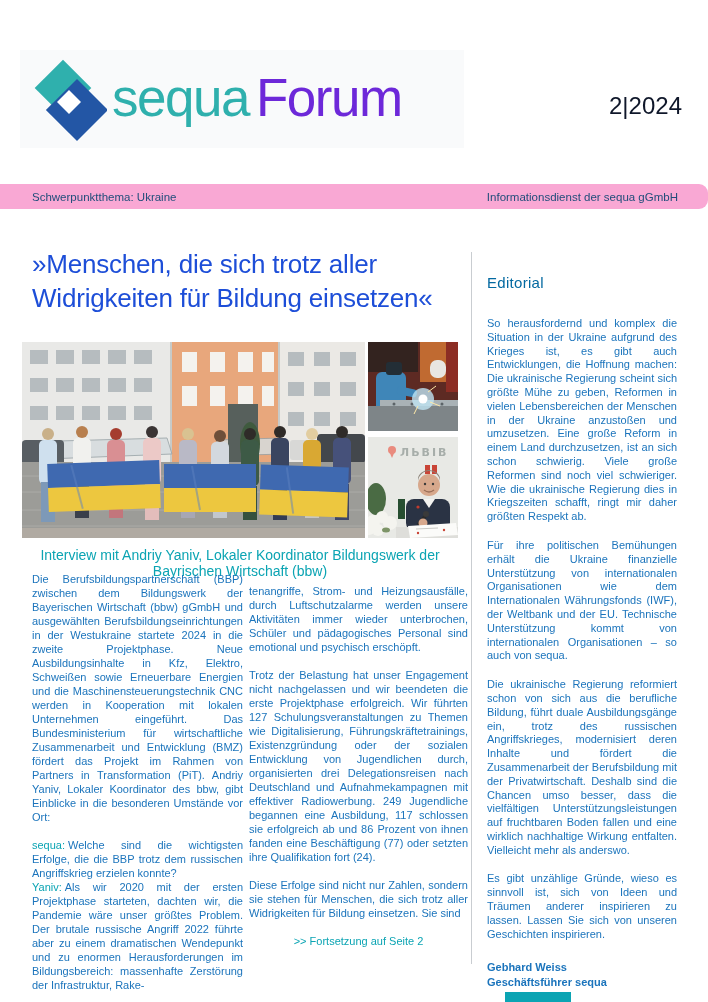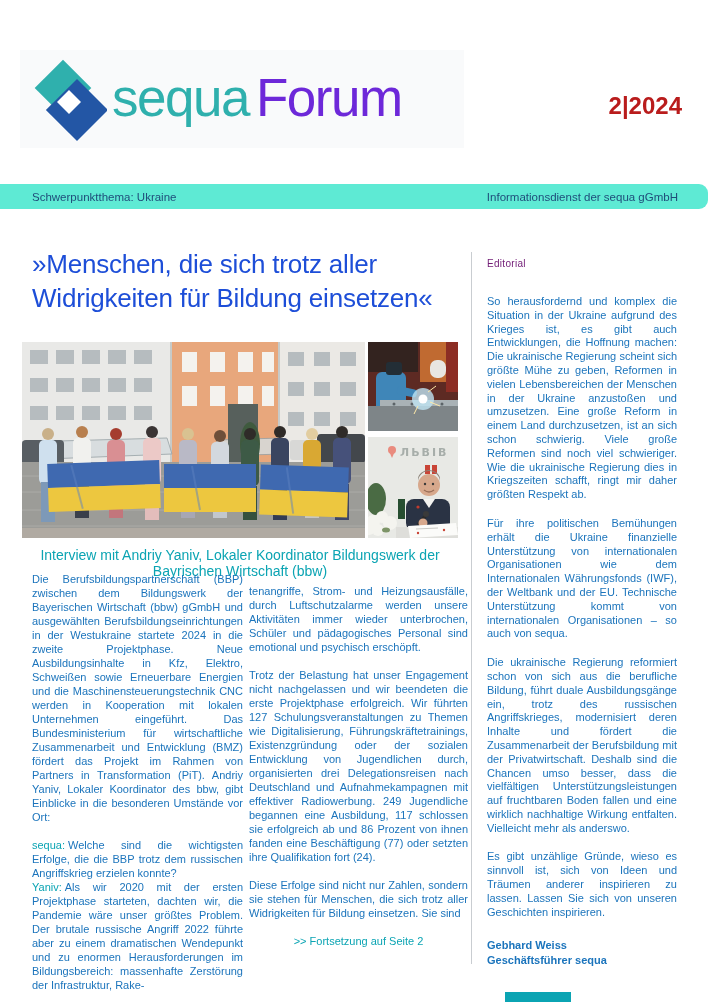--- a/index.html
+++ b/index.html
@@ -6,24 +6,24 @@
   body{
     width:708px;height:1002px;position:relative;background:#ffffff;
     font-family:"Liberation Sans", sans-serif;overflow:hidden;
   }
   
   .logo-panel{position:absolute;left:20px;top:50px;width:444px;height:98px;background:#f9fafb;}
   .logo-mark{position:absolute;left:33px;top:58px;}
   .wordmark{position:absolute;left:112px;top:68px;font-size:53px;font-weight:500;letter-spacing:-1.5px;line-height:60px;white-space:nowrap;}
   .brand-sequa{color:#2fb0ad;}
   .brand-forum{color:#6d28d9;margin-left:7px;}
-  .issue{position:absolute;right:26px;top:92px;font-size:24px;font-weight:700;color:#b91c1c;}
+  .issue{position:absolute;right:26px;top:92px;font-size:24px;font-weight:400;color:#0f172a;}
   
   .topbar{
-    position:absolute;left:0;top:184px;width:708px;height:25px;background:#5eead4;
+    position:absolute;left:0;top:184px;width:708px;height:25px;background:#f9a8d4;
     border-radius:0 9px 9px 0;display:flex;align-items:center;justify-content:space-between;
     box-sizing:border-box;padding:0 30px 0 32px;font-size:11.5px;color:#1f4d7a;
   }
   
   .headline{
     position:absolute;left:32px;top:247px;width:452px;margin:0;
     font-size:26px;line-height:34px;font-weight:500;color:#1d4ed8;letter-spacing:-0.2px;
   }
   
   .photos{position:absolute;left:22px;top:342px;width:436px;height:240px;}
@@ -39,21 +39,21 @@
   .col1{left:32px;width:211px;}
   .col2{left:249px;width:219px;}
   .col p{margin:12px 0 14px 0;}
   .col p.qa{margin:0;}
   .col p.lead{margin:0 0 14px 0;}
   .speaker{color:#0ba4b3;margin-right:3px;}
   .cont{color:#0ba4b3;text-align:center;margin:0;}
   
   .divider{position:absolute;left:471px;top:252px;width:1px;height:712px;background:#c9cdd1;}
   .sidebar{position:absolute;left:487px;top:258px;width:190px;}
-  .sidebar h2{margin:0 0 26px 0;font-size:10px;font-weight:400;color:#701a75;letter-spacing:0.3px;}
+  .sidebar h2{margin:16px 0 26px 0;font-size:15px;font-weight:400;color:#0369a1;letter-spacing:0.3px;}
   .sidebar p{margin:0 0 15px 0;font-size:11px;line-height:13.8px;color:#1b74bc;text-align:justify;}
   .sig{margin-top:19px;font-size:11px;line-height:15px;color:#1b74bc;font-weight:700;}
   
   .footer-accent{position:absolute;left:505px;top:992px;width:66px;height:10px;background:#0ba4b3;}
 </style>
 </head>
 <body>
 
 <div class="logo-panel"></div>
 

